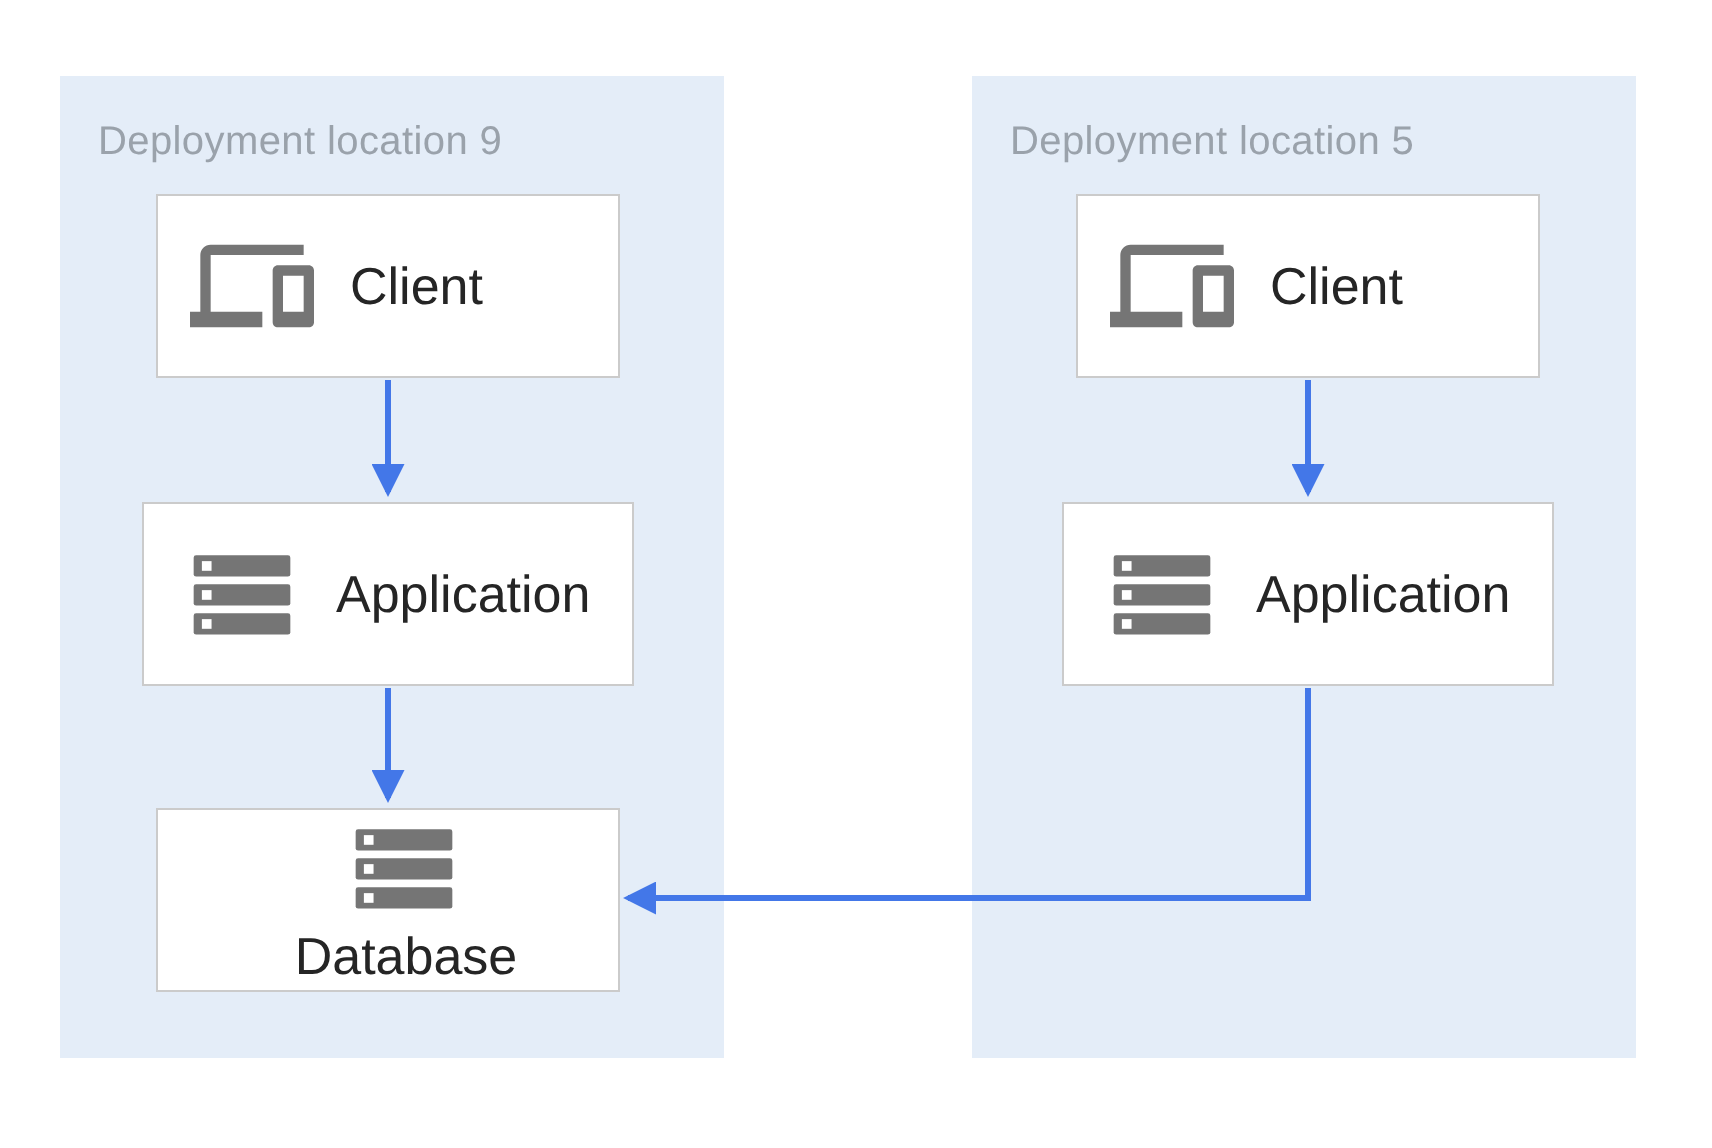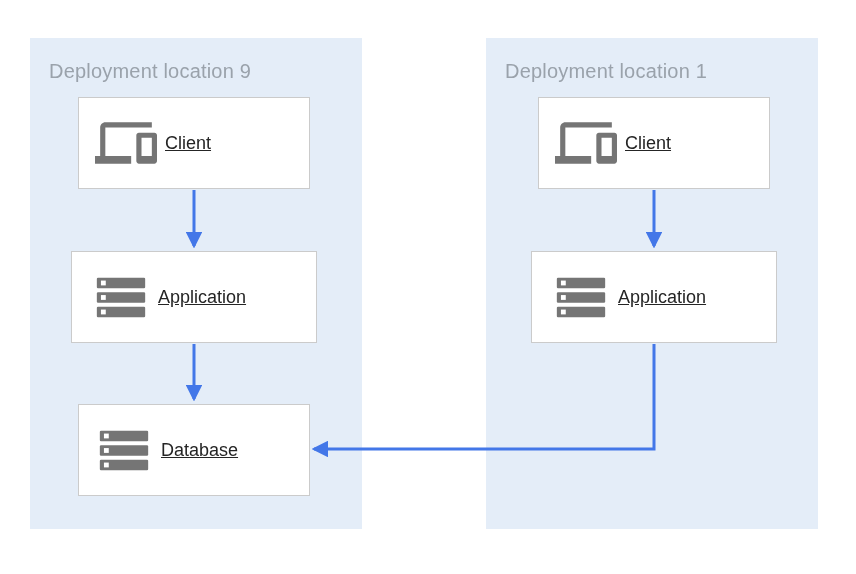--- a/index.html
+++ b/index.html
@@ -29,31 +29,30 @@
     font-size:20px;font-weight:400;letter-spacing:.2px;
     color:var(--title-color);white-space:nowrap;
   }
   .node{
     position:absolute;box-sizing:border-box;
     display:flex;align-items:center;
     background:var(--box-bg);border:1px solid var(--box-border);
   }
   .node-c1{left:78px;top:97px;width:232px;height:92px;}
   .node-a1{left:71px;top:251px;width:246px;height:92px;}
-  .node-d1{left:78px;top:404px;width:232px;height:92px;}
+  .node-d1{left:78px;top:404px;width:232px;height:92px;flex-direction:column;}
   .node-c2{left:538px;top:97px;width:232px;height:92px;}
   .node-a2{left:531px;top:251px;width:246px;height:92px;}
   .node .icon{margin-left:16px;display:flex;color:var(--icon-color);}
   .node.wide .icon{margin-left:20px;}
   .node .icon svg{display:block;}
   .icon .cutout{fill:var(--box-bg);}
   .node-label{
-    margin-left:8px;font-size:18px;color:var(--label-color);
+    margin-left:18px;font-size:26px;color:var(--label-color);
     white-space:nowrap;
-    text-decoration:underline;
   }
   svg.arrows{
     position:absolute;left:0;top:0;width:856px;height:574px;
     pointer-events:none;
   }
   svg.arrows path.edge{
     fill:none;stroke:var(--arrow-color);stroke-width:3;
     stroke-linejoin:miter;
   }
   svg.arrows marker path{fill:var(--arrow-color);}
@@ -61,21 +60,21 @@
 </head>
 <body>
 
 <div class="canvas">
 
   <section class="panel panel-1">
     <h2 class="panel-title">Deployment location 9</h2>
   </section>
 
   <section class="panel panel-2">
-    <h2 class="panel-title">Deployment location 1</h2>
+    <h2 class="panel-title">Deployment location 5</h2>
   </section>
 
   <div class="node node-c1">
     <span class="icon">
       <svg viewBox="0 0 24 24" width="62" height="62" aria-hidden="true">
         <path fill="currentColor" d="M4 6h18V4H4c-1.1 0-2 .9-2 2v11H0v3h14v-3H4V6zm19 2h-6c-.55 0-1 .45-1 1v10c0 .55.45 1 1 1h6c.55 0 1-.45 1-1V9c0-.55-.45-1-1-1zm-1 9h-4v-7h4v7z"></path>
       </svg>
     </span>
     <span class="node-label">Client</span>
   </div>

